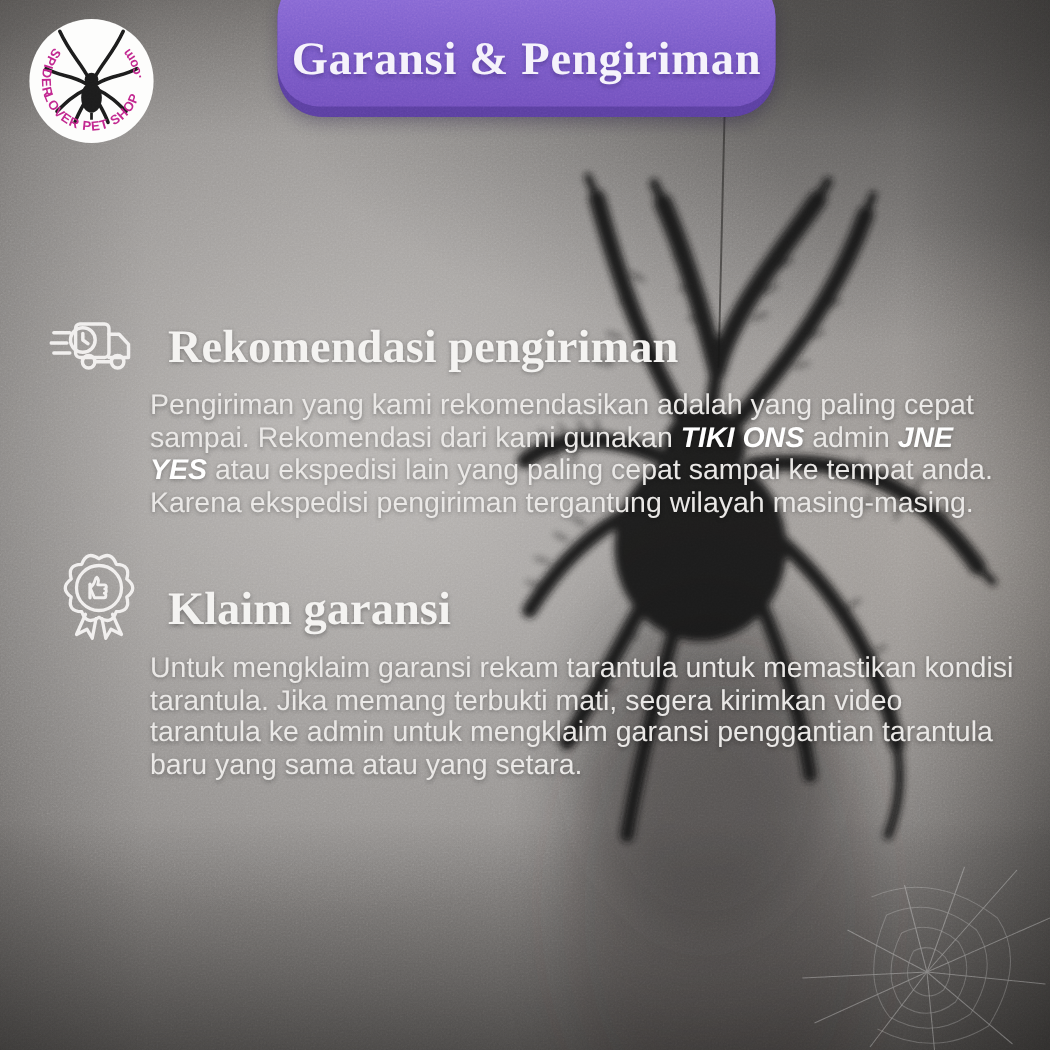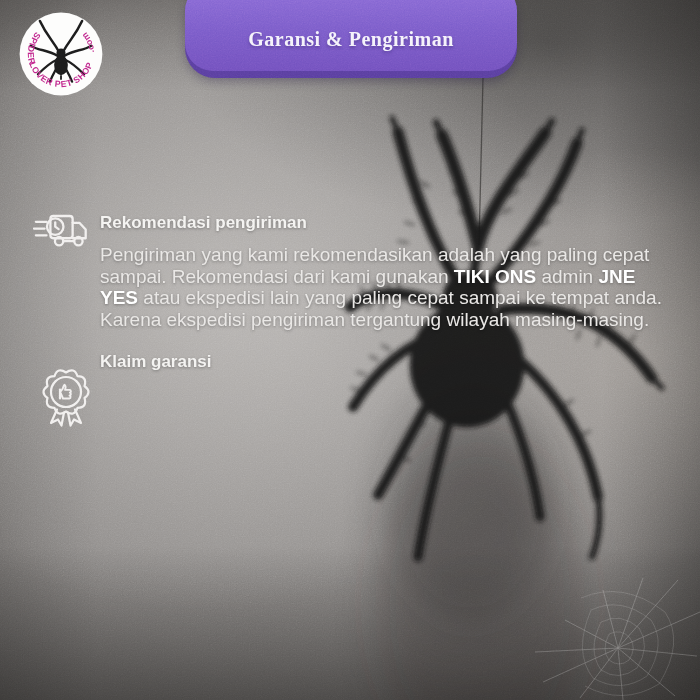--- a/index.html
+++ b/index.html
@@ -15,31 +15,31 @@
       radial-gradient(ellipse 720px 720px at 42% 45%, #a6a3a1 0%, #8b8886 48%, #686563 82%, #524f4d 100%);
   }
   .layer{position:absolute;pointer-events:none;}
   
   .banner{position:absolute;left:185px;top:-17px;width:332px;height:95px;
     background:#5a3fa0;border-radius:30px;box-shadow:0 4px 10px rgba(30,20,60,0.30);}
   .banner-face{position:absolute;left:0;right:0;top:0;bottom:7px;border-radius:28px;
     background:linear-gradient(180deg,#8d6ed9 0%,#7a5cc9 55%,#7251be 100%);
     display:flex;align-items:center;justify-content:center;padding-top:24px;box-sizing:border-box;}
   .banner h1{margin:0;font-family:"Liberation Serif","DejaVu Serif",serif;font-weight:700;
-    font-size:20px;color:#f5f2fb;letter-spacing:0.5px;text-shadow:0 2px 3px rgba(40,25,90,0.35);}
+    font-size:31px;color:#f5f2fb;letter-spacing:0.5px;text-shadow:0 2px 3px rgba(40,25,90,0.35);}
   
   .logo{position:absolute;left:15px;top:8px;width:92px;height:92px;}
   
   .icon-slot{position:absolute;}
   .section{position:absolute;width:578px;color:#eceae8;}
-  .section h2{margin:0 0 11px 0;font-size:17px;font-weight:700;color:#f4f3f1;
-    text-shadow:0 1px 3px rgba(0,0,0,0.35);}
+  .section h2{margin:0 0 11px 12px;font-size:31px;font-weight:700;color:#f4f3f1;
+    text-shadow:0 1px 3px rgba(0,0,0,0.35);font-family:Liberation Serif, serif;}
   .section p{margin:0;font-size:19px;line-height:21.5px;color:#e9e7e5;
     text-shadow:0 1px 3px rgba(0,0,0,0.35);}
-  .section p b{color:#ffffff;font-weight:700;}
+  .section p b{color:#ffffff;font-weight:700;font-style:italic;}
   .noise{mix-blend-mode:overlay;}
 </style>
 </head>
 <body>
 
 <div class="stage">
 
   <svg class="layer" style="left:330px;top:75px;" width="370" height="625" viewBox="0 0 370 625">
     <defs>
       <filter id="blurSpider" x="-30%" y="-30%" width="160%" height="160%">
@@ -197,22 +197,23 @@
     <svg width="56" height="64" viewBox="0 0 56 64" fill="none" stroke="#f1efee" stroke-width="2.2" stroke-linecap="round" stroke-linejoin="round">
       <path d="M46.5,33 Q49.4,42.6 39.5,42.8 Q36.2,52.2 28,46.5 Q19.8,52.2 16.5,42.8 Q6.6,42.6 9.5,33 Q1.5,27 9.5,21 Q6.6,11.4 16.5,11.2 Q19.8,1.8 28,7.5 Q36.2,1.8 39.5,11.2 Q49.4,11.4 46.5,21 Q54.5,27 46.5,33 Z"></path>
       <circle cx="28" cy="27" r="15"></circle>
       <path d="M22,33.5 V24.5"></path>
       <path d="M25,33.5 h6.3 c1.7,0 1.7,-2.8 0.2,-3 c1.7,0 1.9,-2.7 0.3,-2.9 c1.5,-0.2 1.5,-2.6 -0.2,-2.7 h-4.5 c0.6,-1.8 0.9,-4.1 -0.6,-5.1 c-1.4,0.8 -1,3.1 -2.3,4.7 l-2,2.5 z" stroke-width="1.9"></path>
       <path d="M19,44.5 L13,58 L20,54.5 L23.5,60.5 L26,47.5"></path>
       <path d="M37,44.5 L43,58 L36,54.5 L32.5,60.5 L30,47.5"></path>
     </svg>
   </div>
 
-  <div class="section" style="left:100px;top:352px;">
+  <div class="section" style="left:100px;top:388px;">
     <h2>Klaim garansi</h2>
+    <p>Untuk mengklaim garansi rekam tarantula untuk memastikan kondisi tarantula. Jika memang terbukti mati, segera kirimkan video tarantula ke admin untuk mengklaim garansi penggantian tarantula baru yang sama atau yang setara.</p>
   </div>
 
   <svg class="layer noise" style="left:0;top:0;" width="700" height="700">
     <filter id="grain">
       <feTurbulence type="fractalNoise" baseFrequency="0.85" numOctaves="2" stitchTiles="stitch"></feTurbulence>
       <feColorMatrix type="saturate" values="0"></feColorMatrix>
     </filter>
     <rect width="700" height="700" filter="url(#grain)" opacity="0.22"></rect>
   </svg>
 

